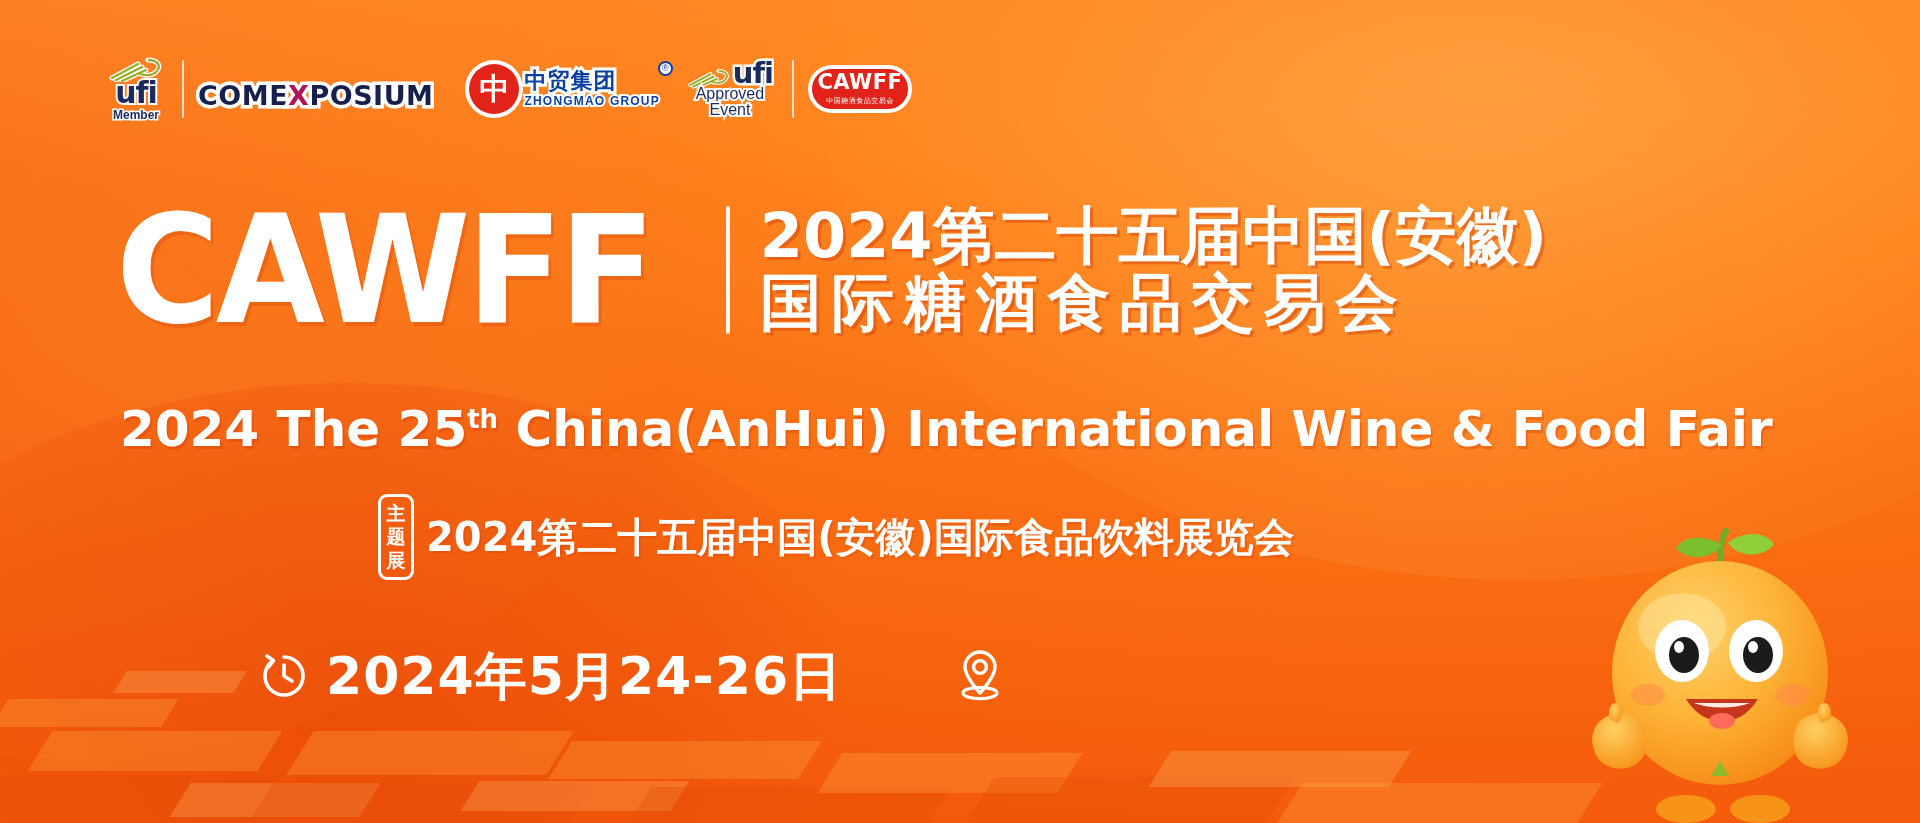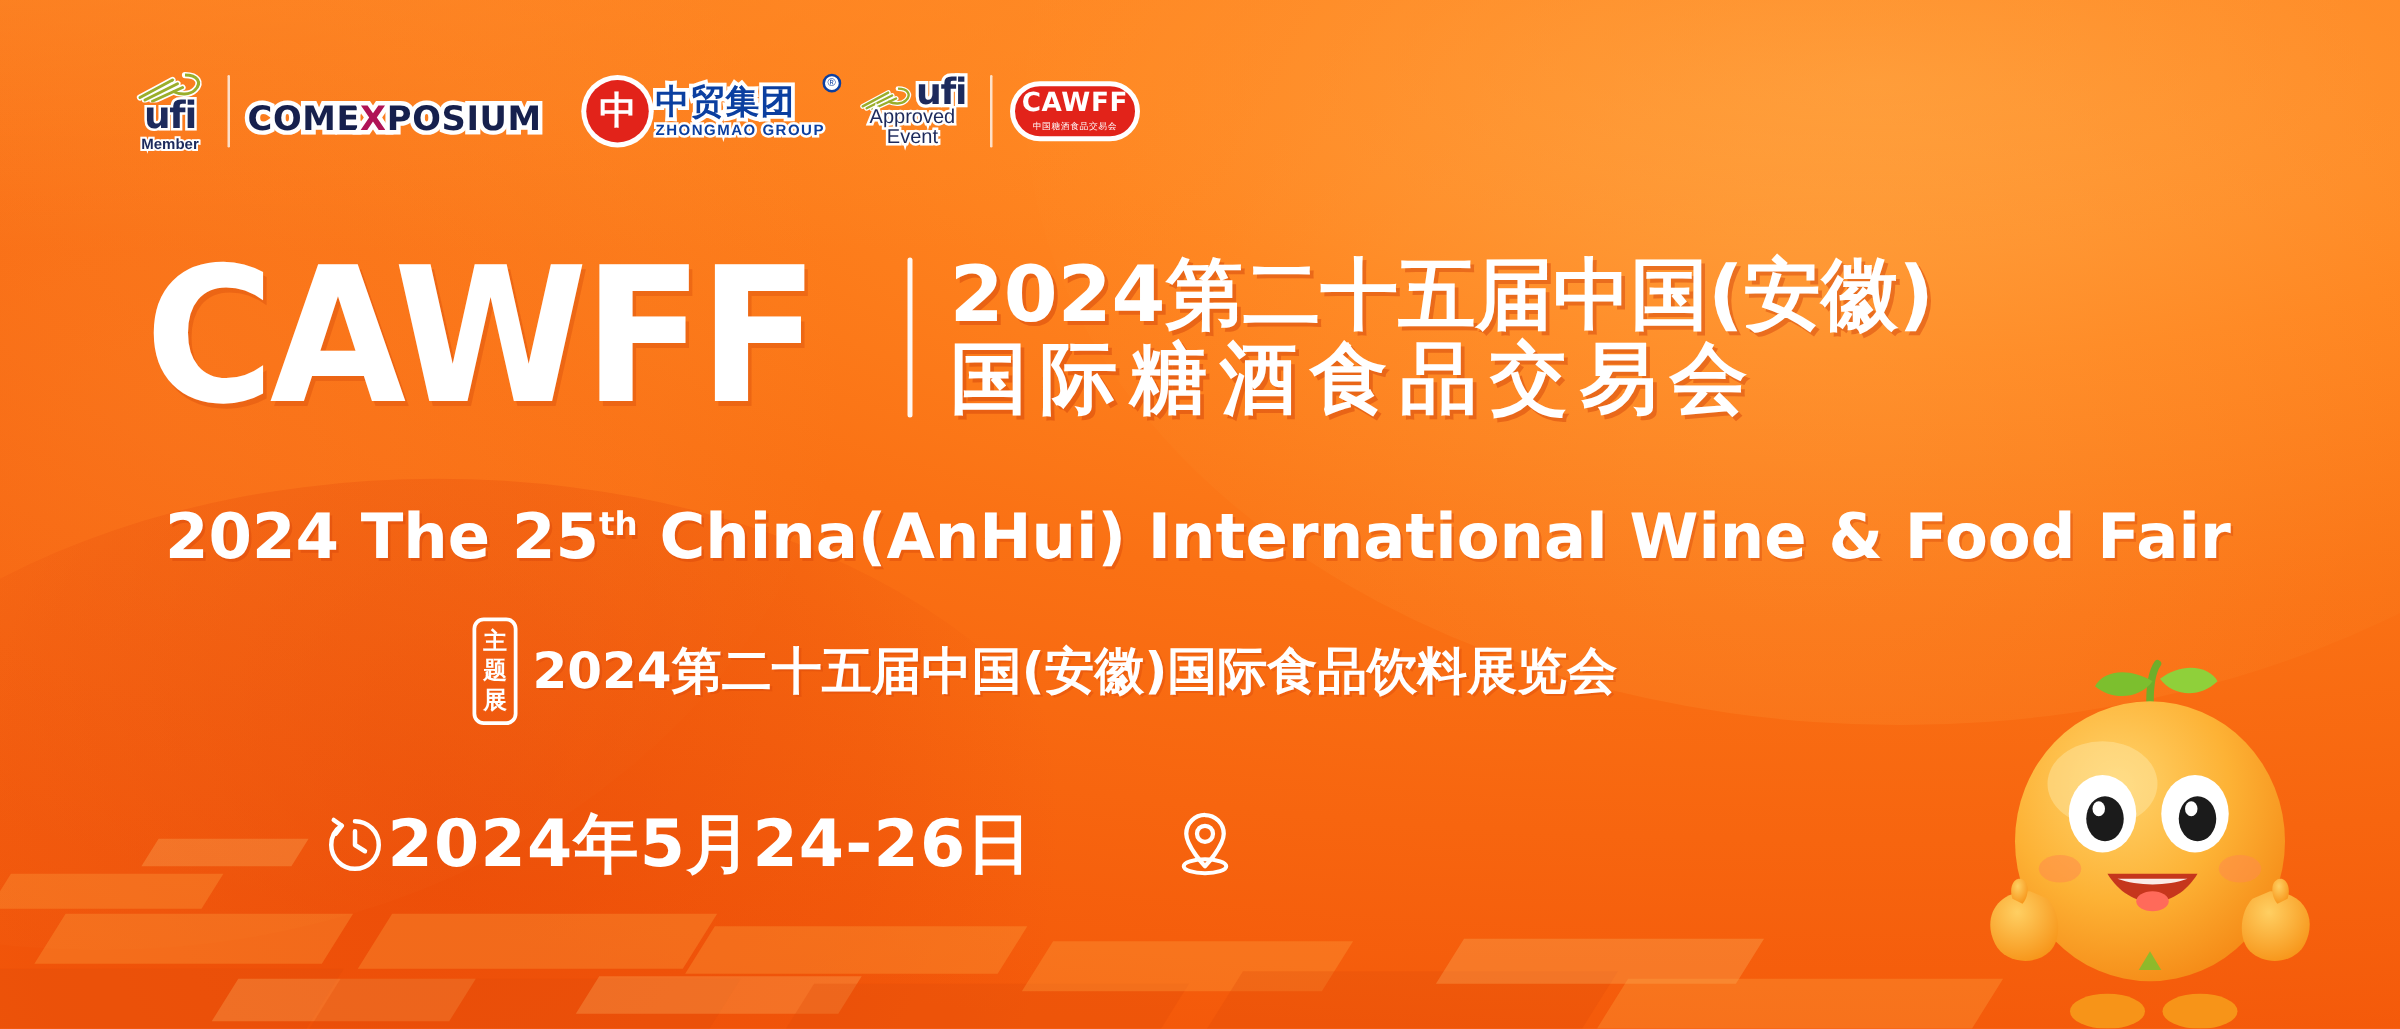--- a/index.html
+++ b/index.html
@@ -90,21 +90,21 @@
   .zm-mark{
     width:50px; height:50px; border-radius:50%;
     background:#e2231a; position:relative;
     box-shadow:0 0 0 4px #fff;
     display:flex; align-items:center; justify-content:center;
   }
   .zm-mark span{ color:#fff; font-size:30px; font-weight:bold; line-height:1;
     font-family:"DejaVu Sans", sans-serif; }
   .zm-txt{ position:relative; }
   .zm-cn{
-    font-family:"DejaVu Sans", sans-serif; font-weight:bold; font-size:27px;
+    font-family:"DejaVu Sans", sans-serif; font-weight:bold; font-size:22px;
     color:#0b3fa0; letter-spacing:1px; line-height:1;
     -webkit-text-stroke:6px #fff; paint-order:stroke fill;
   }
   .zm-en{
     font-family:"Liberation Sans", sans-serif; font-weight:bold; font-size:12px;
     color:#0b3fa0; letter-spacing:1.2px; margin-top:2px;
     -webkit-text-stroke:4px #fff; paint-order:stroke fill;
   }
   .zm-r{
     position:absolute; right:-13px; top:-9px; width:15px; height:15px;
@@ -160,21 +160,21 @@
   }
   .cn-block{ display:flex; flex-direction:column; }
   .cn-line{
     font-family:"DejaVu Sans", sans-serif; font-weight:bold;
     font-size:62px; line-height:1.08; color:#fff;
     text-shadow:3px 3px 0 rgba(208,64,10,.45);
   }
   .cn-line.l2{ letter-spacing:10px; }
 
   .subtitle{
-    position:absolute; left:132px; top:400px;
+    position:absolute; left:120px; top:400px;
     font-family:"DejaVu Sans", sans-serif; font-weight:bold;
     font-size:50px; color:#fff; white-space:nowrap;
     text-shadow:2px 3px 0 rgba(208,64,10,.35);
     text-align:center;
   }
   .subtitle sup{ font-size:26px; vertical-align:super; }
 
   
   .theme{
     position:absolute; left:378px; top:494px;
@@ -193,21 +193,21 @@
     font-family:"DejaVu Sans", sans-serif; font-weight:bold;
     font-size:40px; color:#fff; line-height:1.06; white-space:nowrap;
     text-shadow:2px 2px 0 rgba(208,64,10,.3);
   }
 
   
   .finfo{
     position:absolute; left:258px; top:648px;
     display:flex; align-items:center; gap:112px;
   }
-  .fitem{ display:flex; align-items:center; gap:0; }
+  .fitem{ display:flex; align-items:center; gap:16px; }
   .fitem .ftxt{
     font-family:"DejaVu Sans", sans-serif; font-weight:bold;
     font-size:52px; color:#fff; line-height:1; white-space:nowrap;
     letter-spacing:1px;
   }
   .ficon{ flex:0 0 auto; }
 
   
   .mascot{ position:absolute; right:40px; bottom:0; width:310px; height:300px; }
 </style>

